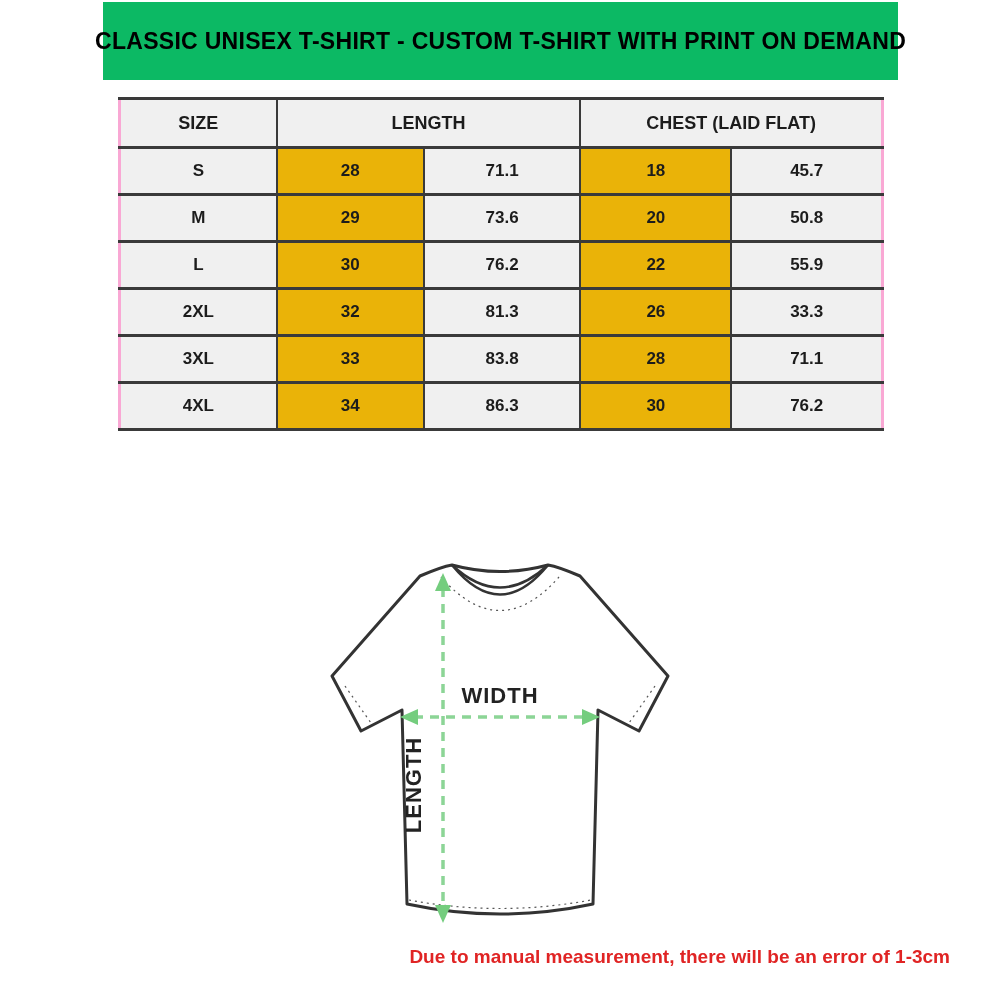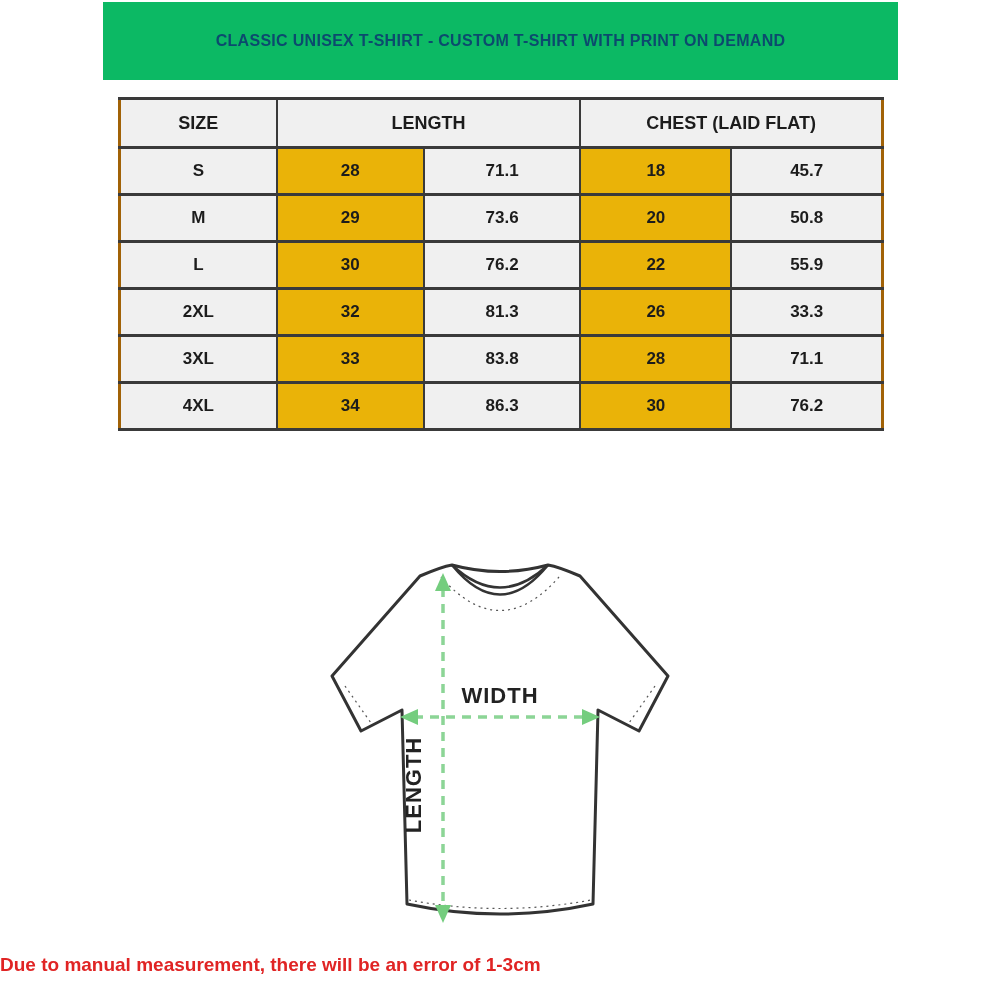--- a/index.html
+++ b/index.html
@@ -1,37 +1,37 @@
 <!DOCTYPE html>
 <html><head>
 <meta charset="utf-8">
 <style>
   html,body{margin:0;padding:0;background:#ffffff;}
   body{width:1000px;height:1000px;position:relative;font-family:"Liberation Sans",sans-serif;-webkit-font-smoothing:antialiased;}
   .page{position:absolute;inset:0;background:#ffffff;}
 
   .banner{position:absolute;left:103px;top:2px;width:795px;height:78px;background:#0cb964;
           display:flex;align-items:center;justify-content:center;}
-  .banner-title{color:#0c4a6e;font-weight:700;font-size:16px;letter-spacing:.3px;text-align:center;white-space:nowrap;}
+  .banner-title{color:#000000;font-weight:700;font-size:23px;letter-spacing:.3px;text-align:center;white-space:nowrap;}
 
   table.size-table{position:absolute;left:118px;top:97px;width:766px;table-layout:fixed;
-                   border-collapse:collapse;border:3px solid #a16207;background:#ffffff;}
+                   border-collapse:collapse;border:3px solid #f9a8d4;background:#ffffff;}
   .size-table th,.size-table td{
       border-left:2px solid #3a3a3a;border-right:2px solid #3a3a3a;
       border-top:3px solid #3a3a3a;border-bottom:3px solid #3a3a3a;
       text-align:center;vertical-align:middle;
       font-weight:700;color:#1c1c1c;}
   .size-table th{height:44px;font-size:18px;background:#f0f0f0;}
   .size-table td{height:42px;font-size:17px;background:#eab308;}
   .size-table td.shade{background:#f0f0f0;}
 
   .shirt-wrap{position:absolute;left:300px;top:552px;width:400px;height:400px;}
 
-  .footnote{position:absolute;left:0;top:946px;width:950px;text-align:left;
-            font-weight:700;font-size:19px;color:#e02424;margin-top:8px;}
+  .footnote{position:absolute;left:0;top:946px;width:950px;text-align:right;
+            font-weight:700;font-size:19px;color:#e02424;}
 </style>
 </head>
 <body>
 
 <div class="page">
 
   <div class="banner">
     <div class="banner-title">CLASSIC UNISEX T-SHIRT - CUSTOM T-SHIRT WITH PRINT ON DEMAND</div>
   </div>
 

